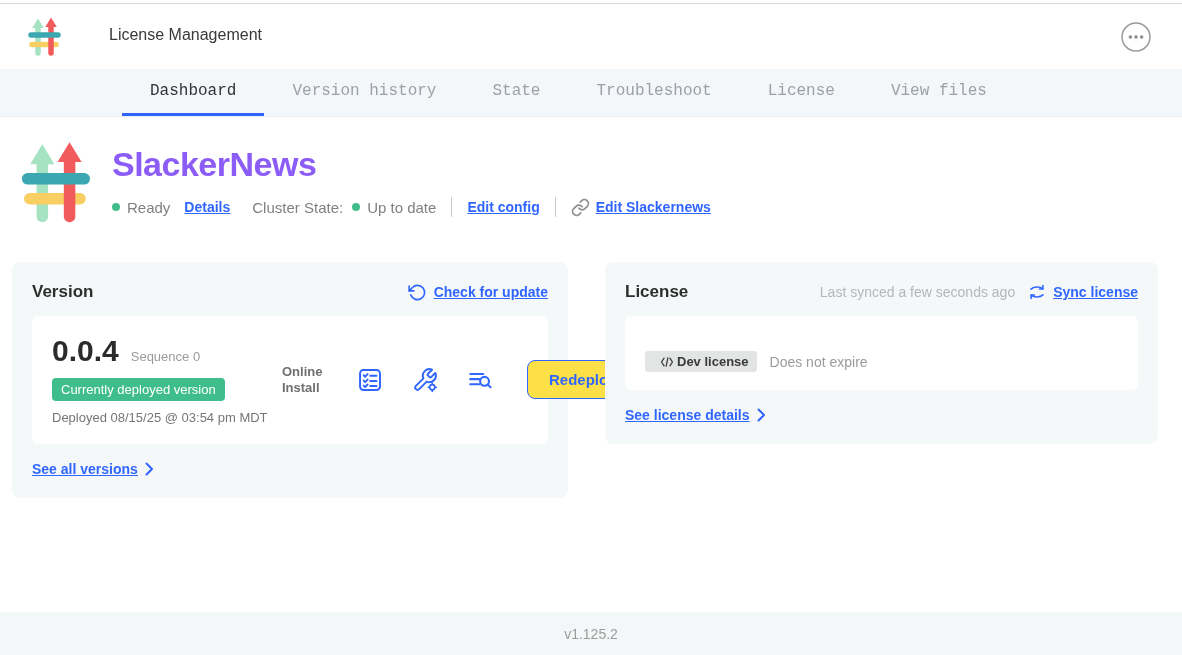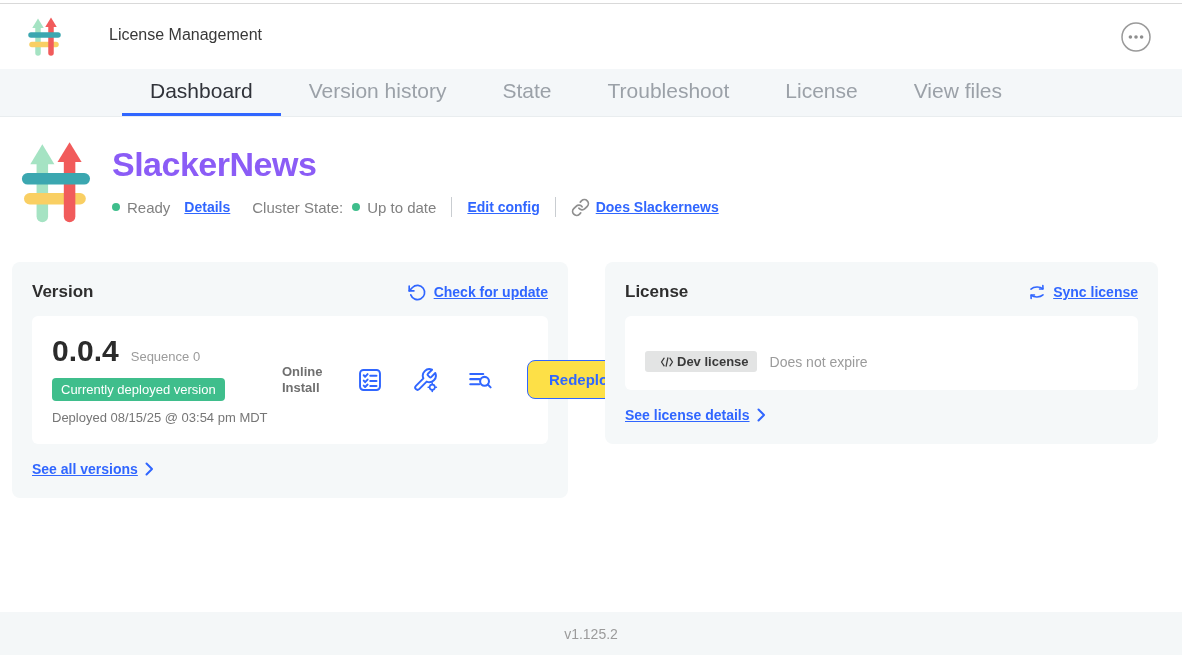--- a/index.html
+++ b/index.html
@@ -22,23 +22,23 @@
     border-bottom:3px solid transparent; cursor:pointer; background:none; border-top:none; border-left:none; border-right:none;
     font-family:inherit;
   }
   .topnav-tab.active { border-bottom-color:#3066ff; }
   .topnav .right { margin-left:auto; display:flex; align-items:center; padding-right:30px; }
   .ellipsis-btn { width:32px; height:32px; background:none; border:none; cursor:pointer; padding:0; }
 
   
   .subnav { height:48px; background:#f4f7f9; border-bottom:1px solid #e9edef; display:flex; align-items:stretch; padding-left:122px; flex:none; }
   .subnav-item {
-    display:flex; align-items:center; padding:0 28px; font-size:21px; color:#9ba1a8;
+    display:flex; align-items:center; padding:0 28px; font-size:16px; color:#9ba1a8;
     border-bottom:3px solid transparent; cursor:pointer; background:none; border-top:none; border-left:none; border-right:none;
-    font-family:Liberation Sans, sans-serif;
+    font-family:Liberation Mono, monospace;
   }
   .subnav-item.active { color:#30333a; border-bottom-color:#3066ff; }
 
   
   .app-header { display:flex; padding:20px 0 26px 16px; background:#fff; flex:none; }
   .app-header .biglogo { flex:none; margin-top:2px; }
   .app-header .text { margin-left:14px; }
   .app-title { font-size:34px; font-weight:bold; color:#8b5cf6; letter-spacing:-0.5px; margin-top:8px; }
   .status-row { display:flex; align-items:center; margin-top:13px; font-size:15px; color:#818181; }
   .dot { width:8px; height:8px; border-radius:50%; background:#3fbe8c; display:inline-block; flex:none; }
@@ -157,21 +157,21 @@
       <span class="dot"></span>
       <span class="lbl">Up to date</span>
       <span class="vdiv"></span>
       <a>Edit config</a>
       <span class="vdiv"></span>
       <a class="open-link">
         <svg width="19" height="19" viewBox="0 0 24 24" fill="none" stroke="#8f8f8f" stroke-width="2.2" stroke-linecap="round" stroke-linejoin="round">
           <path d="M10 13a5 5 0 0 0 7.54.54l3-3a5 5 0 0 0-7.07-7.07l-1.72 1.71"></path>
           <path d="M14 11a5 5 0 0 0-7.54-.54l-3 3a5 5 0 0 0 7.07 7.07l1.71-1.71"></path>
         </svg>
-        <span>Does Slackernews</span>
+        <span>Edit Slackernews</span>
       </a>
     </div>
   </div>
 </section>
 
 <main class="main">
   <div class="cards">
 
     <div class="card version">
       <div class="card-head">
@@ -235,20 +235,21 @@
           <polyline points="1.5 1.5 7 7 1.5 12.5"></polyline>
         </svg>
       </a>
     </div>
 
     <div class="card license">
       <div class="card-head">
         <h2 class="card-title">License</h2>
         <span class="spacer"></span>
         <div class="lic-head-right">
+          <span class="last-synced">Last synced a few seconds ago</span>
           <a class="icon-link">
             <svg width="18" height="18" viewBox="0 0 24 24" fill="none" stroke="#3066ff" stroke-width="2.1" stroke-linecap="round" stroke-linejoin="round">
               <path d="M4 8.2 C8 4.6 16 4.6 19.5 7.6"></path>
               <polyline points="19.8 3.4 20 8 15.4 8.1"></polyline>
               <path d="M20 15.8 C16 19.4 8 19.4 4.5 16.4"></path>
               <polyline points="4.2 20.6 4 16 8.6 15.9"></polyline>
             </svg>
             <span>Sync license</span>
           </a>
         </div>

